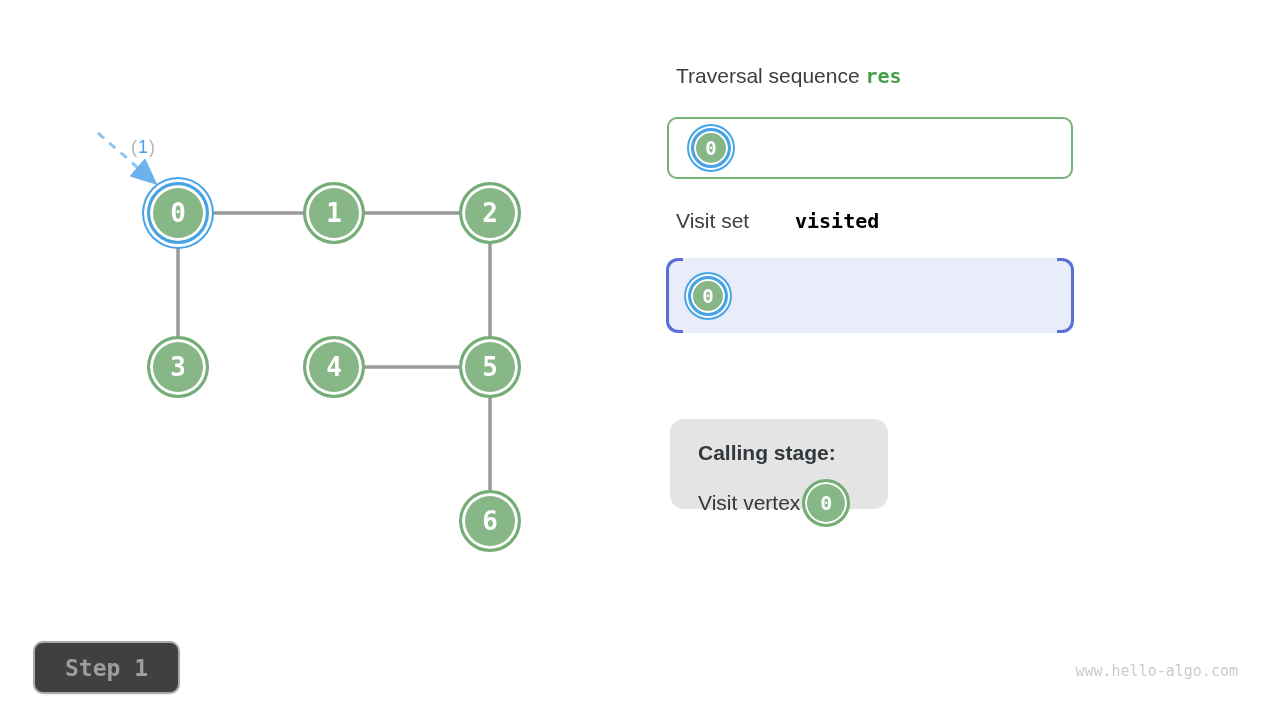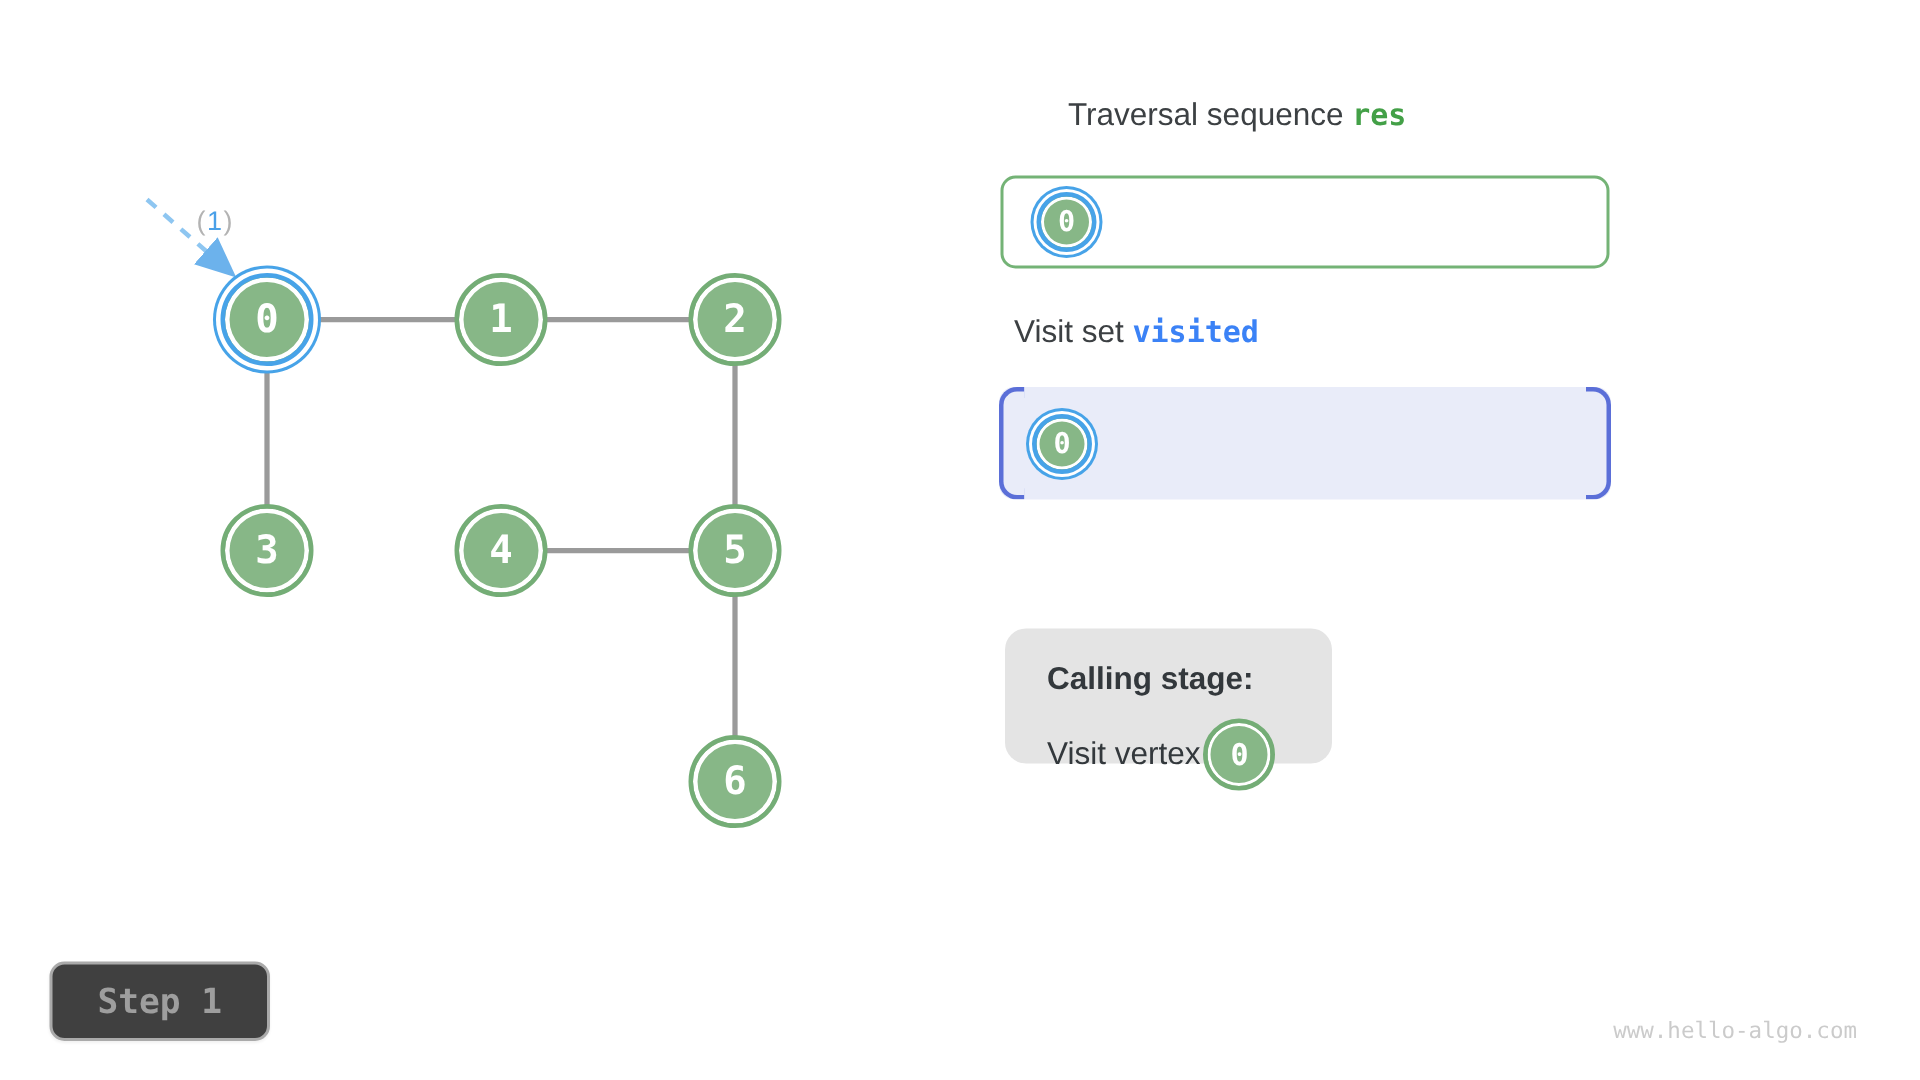--- a/index.html
+++ b/index.html
@@ -26,22 +26,22 @@
   .arrow-label {
     position:absolute; left:131px; top:137px; font-size:18px; letter-spacing:1px;
     font-family:"Liberation Sans", sans-serif;
   }
   .arrow-label .paren { color:#b3b3b3; }
   .arrow-label .num   { color:#4aa0e8; }
   
   .panel-title { position:absolute; font-size:21px; color:#3c4043; }
   .panel-title .code { font-family:"DejaVu Sans Mono", monospace; font-weight:bold; font-size:20px; }
   .code-green { color:#43a047; }
-  .code-blue  { color:#3b82f6; }
-  .res-title { left:676px; top:64px;margin-left:36px; }
+  .code-blue  { color:#000000;margin-left:40px; }
+  .res-title { left:676px; top:64px; }
   .visited-title { left:676px; top:209px; }
 
   .res-box {
     position:absolute; left:667px; top:117px; width:406px; height:62px;
     border:2px solid #74b376; border-radius:10px; background:#ffffff;
     display:flex; align-items:center; padding-left:14px;
   }
   .visited-box {
     position:absolute; left:666px; top:258px; width:408px; height:75px;
     background:#e9ecf9; border-radius:10px;
@@ -85,21 +85,21 @@
   
   .step-btn {
     position:absolute; left:33px; top:641px; width:147px; height:53px;
     background:#404040; border:2px solid #aaaaaa; border-radius:10px;
     color:#9e9e9e; font-family:"DejaVu Sans Mono", monospace;
     font-size:23px; font-weight:bold;
     display:flex; align-items:center; justify-content:center;
     box-shadow:0 1px 2px rgba(0,0,0,0.06);
   }
   .watermark {
-    position:absolute; right:42px; top:678px;
+    position:absolute; right:42px; top:662px;
     color:#cbcbcb; font-family:"DejaVu Sans Mono", monospace; font-size:15px;
   }
 </style>
 </head>
 <body>
 
 <div class="canvas">
 
   <svg class="edges-svg">
     <defs>

